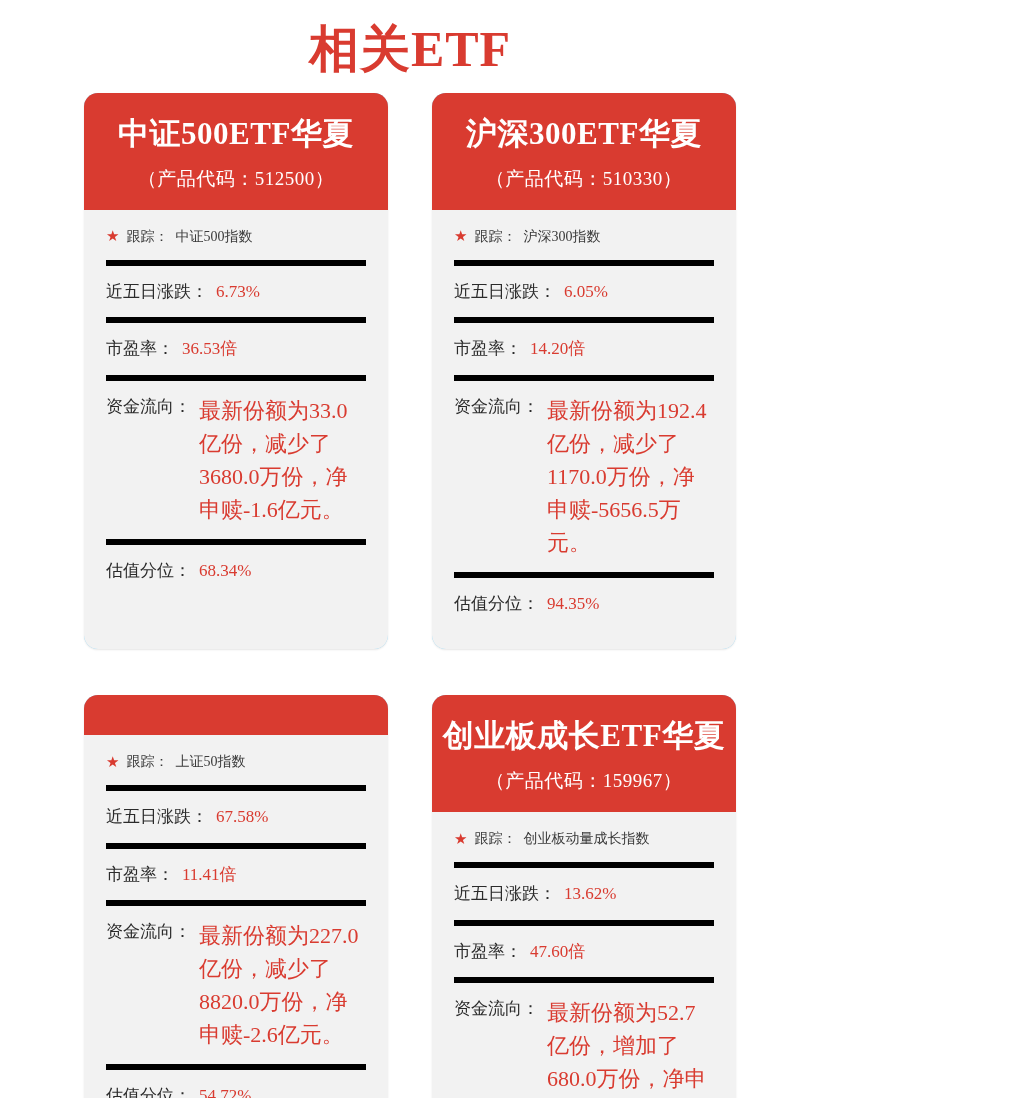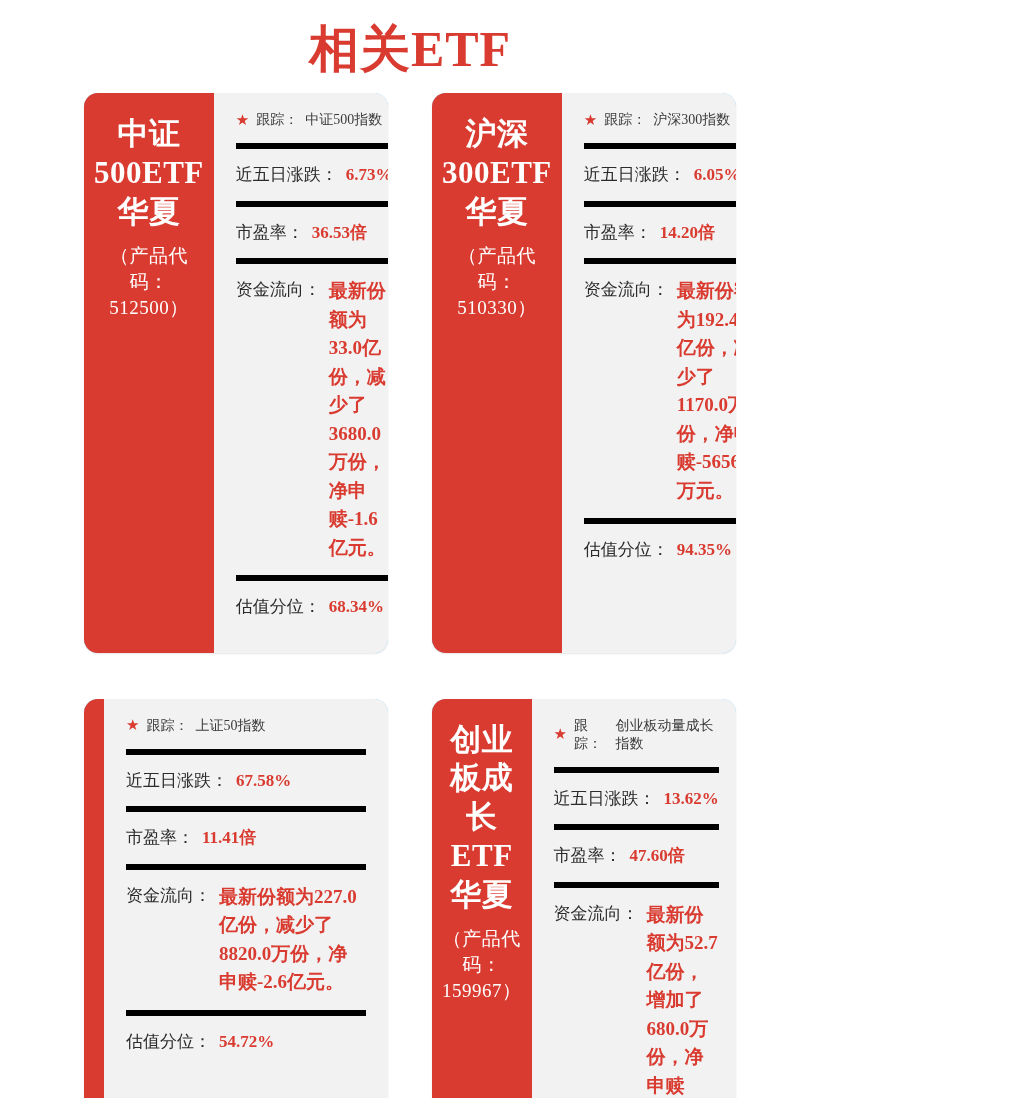--- a/index.html
+++ b/index.html
@@ -36,21 +36,21 @@
     row-gap: 46px;
     padding: 0 84px;
     box-sizing: border-box;
   }
   .card {
     border-radius: 14px;
     background: #7dd3fc;
     overflow: hidden;
     box-shadow: 0 1px 2px rgba(0,0,0,0.10);
     display: flex;
-    flex-direction: row;
+    flex-direction: column;
   }
   .card-header {
     background: #d93b30;
     color: #ffffff;
     padding: 22px 10px 18px 10px;
     text-align: center;
   }
   .card-title {
     font-size: 31px;
     font-weight: bold;
@@ -95,25 +95,25 @@
   }
   .row-label {
     color: #2b2b2b;
     white-space: nowrap;
     flex: none;
     padding-right: 8px;
     line-height: 1.5;
   }
   .row-value {
     color: #d93b30;
-    font-weight: bold;
+    font-weight: normal;
     line-height: 1.5;
   }
   .row-value.flow {
-    font-size: 19px;
+    font-size: 22px;
   }
 </style>
 </head>
 <body>
 
 <div class="page">
 
   <div class="page-title">相关ETF</div>
 
   <div class="grid">

